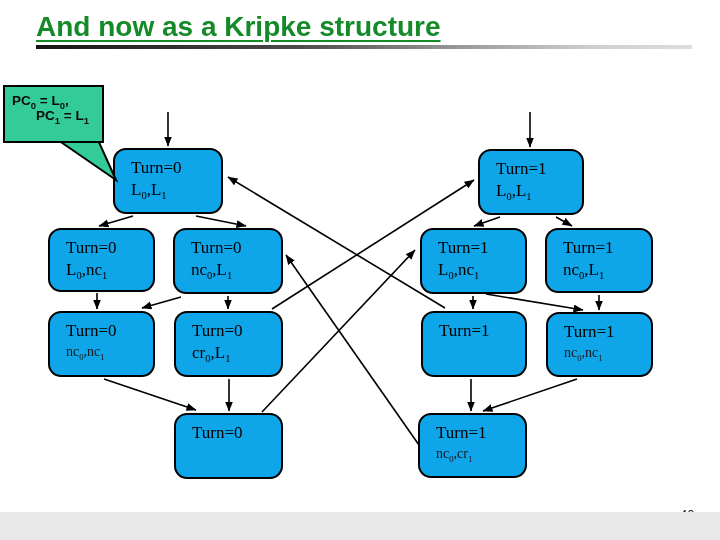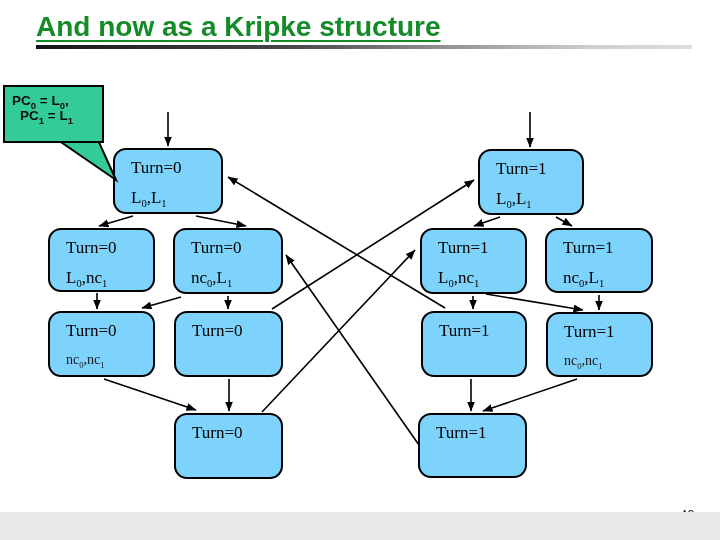--- a/index.html
+++ b/index.html
@@ -20,35 +20,35 @@
   }
   .title-rule{
     position:absolute;left:36px;top:45px;width:656px;height:4px;
     background:linear-gradient(to right,#141414,#4a4a4a 40%,#9a9a9a 65%,#cfcfcf 85%,#dddddd);
   }
   svg.layer{position:absolute;left:0;top:0;pointer-events:none;}
   #edge-layer{z-index:1;}
   #nodes-layer{position:absolute;left:0;top:0;width:720px;height:540px;z-index:2;}
   #tail-layer{z-index:3;}
   .node{
-    position:absolute;background:#7dd3fc;border:2px solid var(--ink);
+    position:absolute;background:#0ea5e9;border:2px solid var(--ink);
     border-radius:13px;box-sizing:border-box;padding:7px 0 0 16px;
     font-family:"Liberation Serif","DejaVu Serif",serif;color:var(--ink);
   }
   .node .l1{font-size:17px;line-height:21px;white-space:nowrap;}
-  .node .l2{font-size:17px;line-height:23px;white-space:nowrap;margin-top:8px;}
+  .node .l2{font-size:17px;line-height:23px;white-space:nowrap;}
   .node .l2.small{font-size:14px;line-height:21px;color:#1a1a1a;font-family:Liberation Serif, serif;}
   .node sub{font-size:62%;line-height:0;}
   .callout{
     position:absolute;left:3px;top:85px;width:101px;height:58px;
     background:var(--callout-fill);border:2px solid var(--ink);box-sizing:border-box;
     padding:6px 0 16px 7px;font-size:13.5px;font-weight:700;color:#0b0b0b;z-index:4;
     white-space:nowrap;
   }
-  .callout .c2{padding-left:8px;}
+  .callout .c2{padding-left:8px;margin-left:16px;}
   .callout sub{font-size:70%;line-height:0;}
   .pagenum{
     position:absolute;left:680px;top:507px;font-size:13px;color:#222222;z-index:2;
   }
 </style>
 </head>
 <body>
 
 <div class="slide">
 
@@ -109,33 +109,35 @@
       <div class="node" style="left: 545px; top: 228px; width: 108px; height: 65px;">
         <div class="l1">Turn=1</div>
         <div class="l2">nc<sub>0</sub>,L<sub>1</sub></div>
       </div>
       <div class="node" style="left: 48px; top: 311px; width: 107px; height: 66px;">
         <div class="l1">Turn=0</div>
         <div class="l2 small">nc<sub>0</sub>,nc<sub>1</sub></div>
       </div>
       <div class="node" style="left: 174px; top: 311px; width: 109px; height: 66px;">
         <div class="l1">Turn=0</div>
+        <div class="l2">cr<sub>0</sub>,L<sub>1</sub></div>
       </div>
       <div class="node" style="left: 421px; top: 311px; width: 106px; height: 66px;">
         <div class="l1">Turn=1</div>
       </div>
       <div class="node" style="left: 546px; top: 312px; width: 107px; height: 65px;">
         <div class="l1">Turn=1</div>
         <div class="l2 small">nc<sub>0</sub>,nc<sub>1</sub></div>
       </div>
       <div class="node" style="left: 174px; top: 413px; width: 109px; height: 66px;">
         <div class="l1">Turn=0</div>
       </div>
       <div class="node" style="left: 418px; top: 413px; width: 109px; height: 65px;">
         <div class="l1">Turn=1</div>
+        <div class="l2 small">nc<sub>0</sub>,cr<sub>1</sub></div>
       </div>
     </div>
 
   <svg id="tail-layer" class="layer" width="720" height="540">
     <polygon points="58,140 98,140 116,180" fill="#33cc99" stroke="#000" stroke-width="2"></polygon>
   </svg>
 
   <div class="callout">
     <div class="c1">PC<sub>0</sub> = L<sub>0</sub>,</div>
     <div class="c2">PC<sub>1</sub> = L<sub>1</sub></div>

